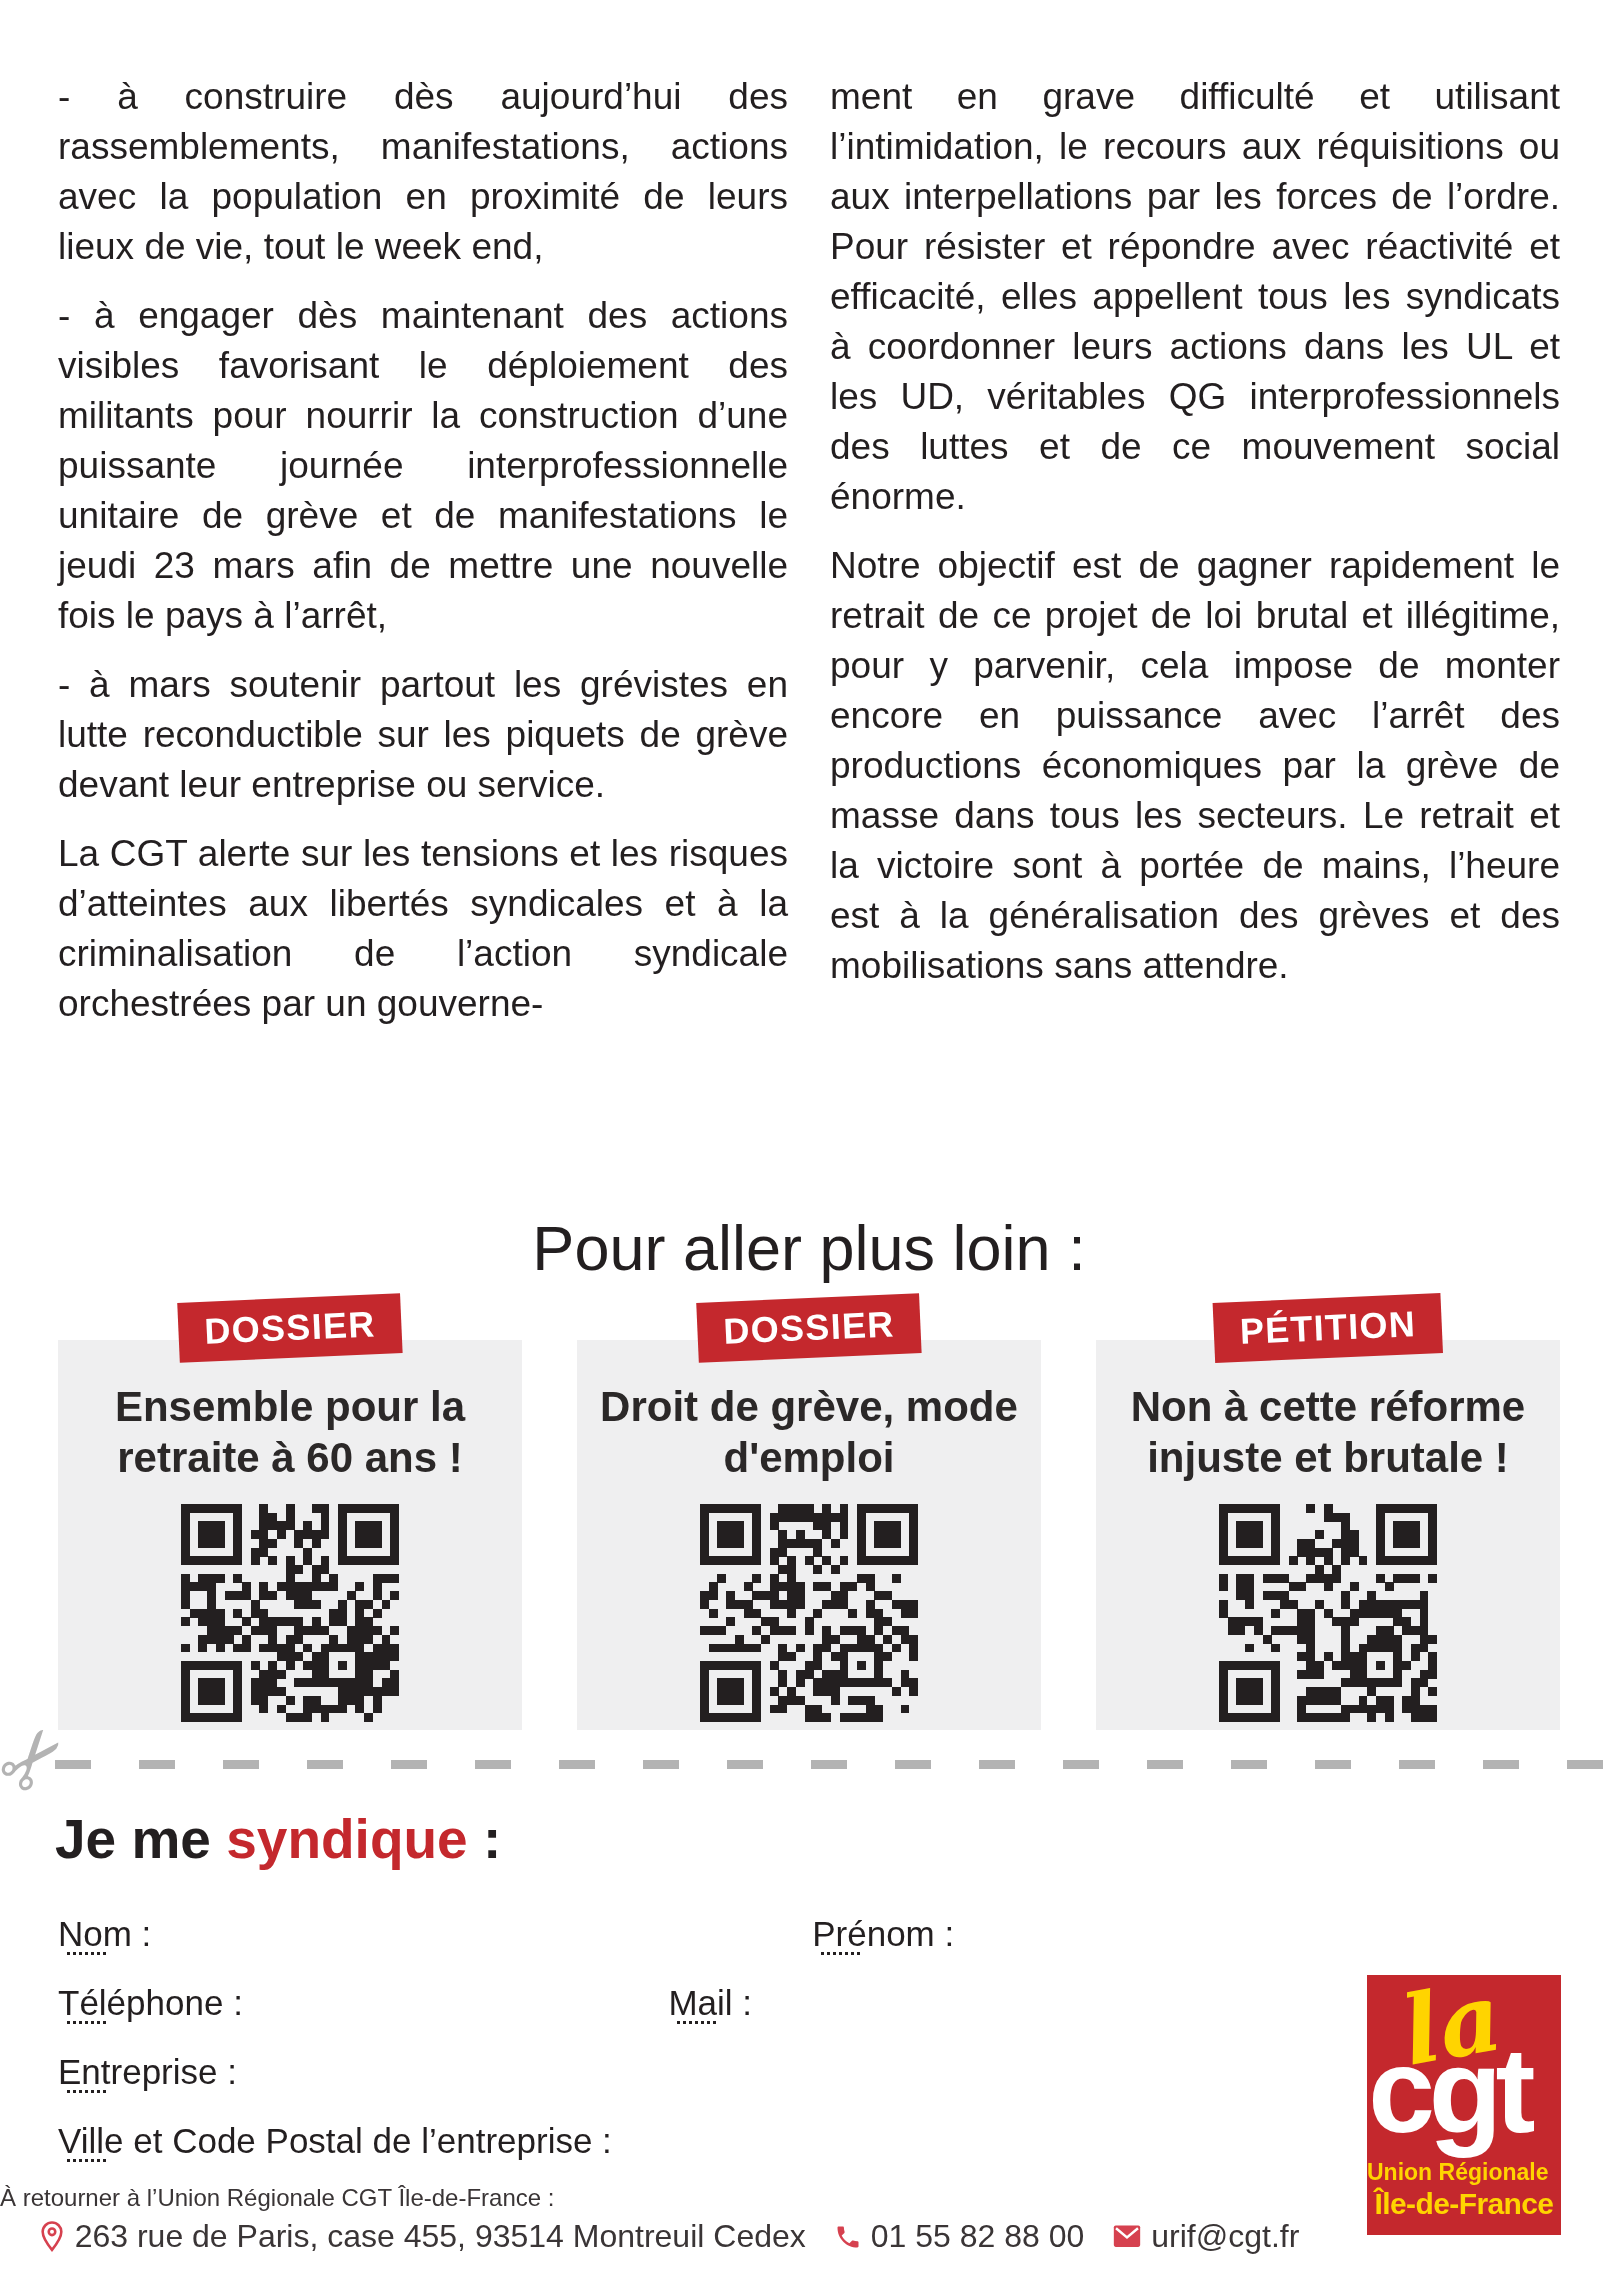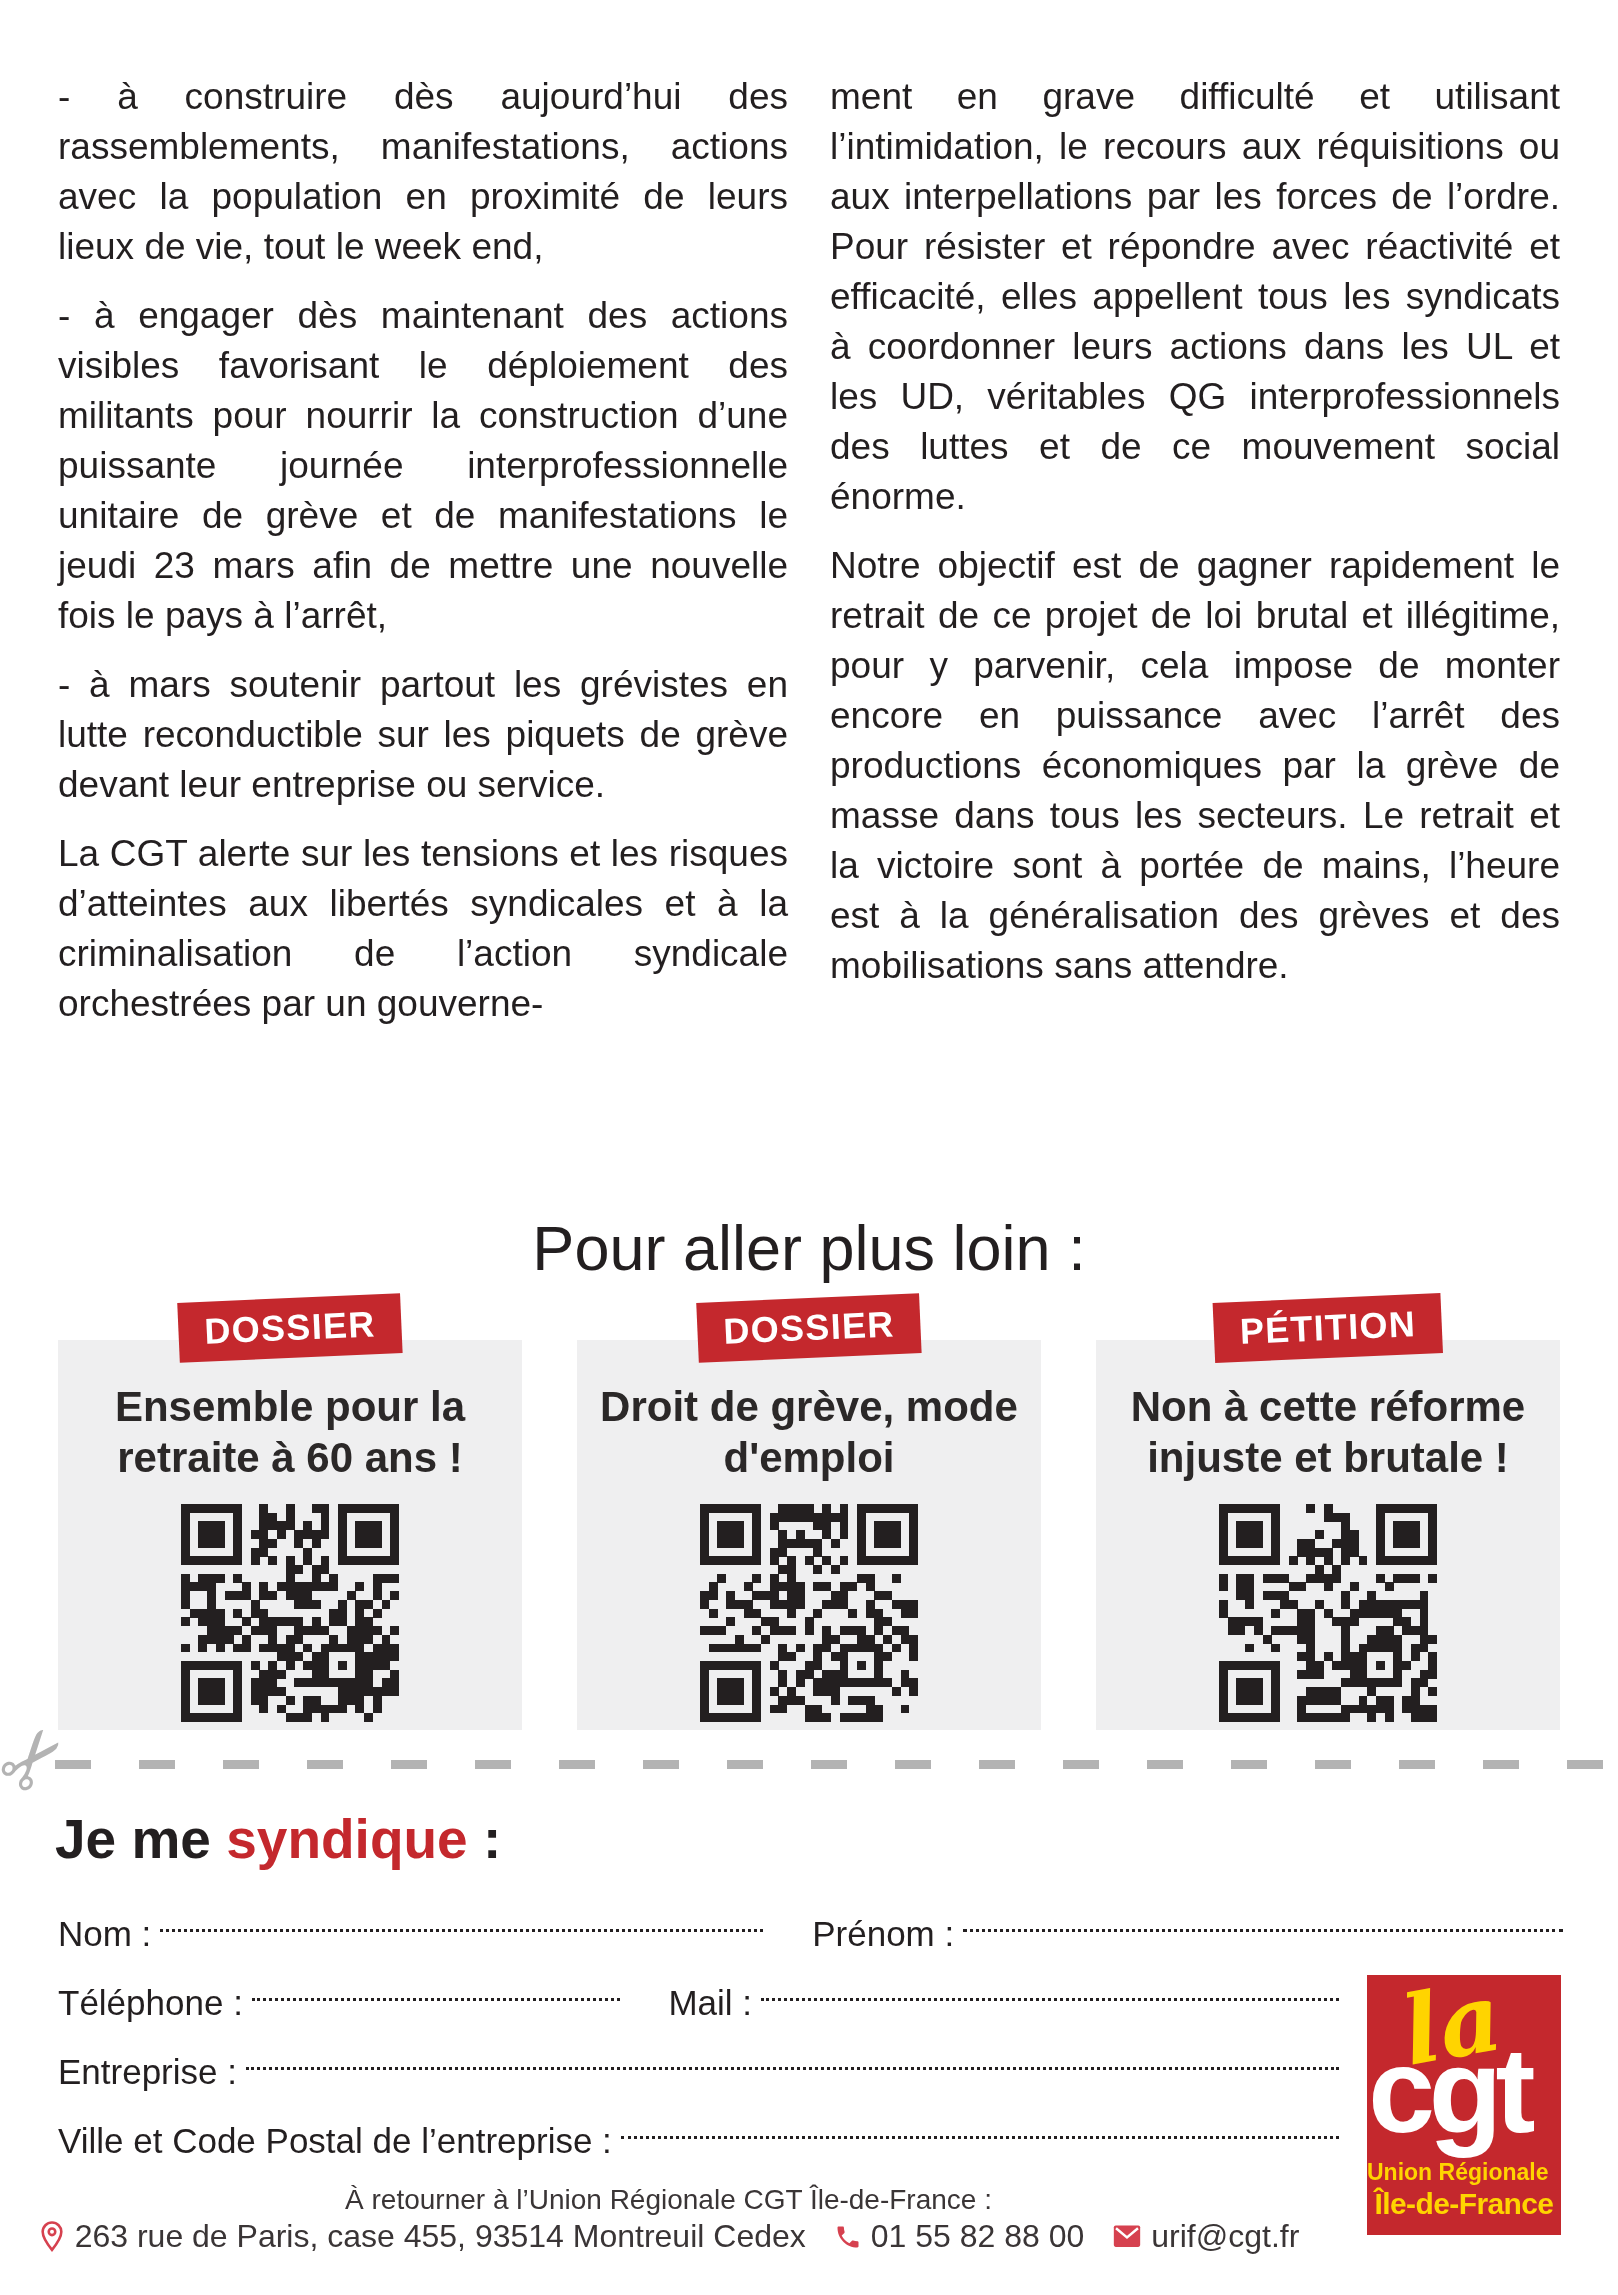--- a/index.html
+++ b/index.html
@@ -57,21 +57,21 @@
   
   .join-title{
     position:absolute;top:1807px;left:55px;margin:0;
     font-size:55px;font-weight:700;color:var(--text);white-space:pre-wrap;
   }
   .join-title .red{color:var(--accent);}
 
   .form{position:absolute;top:1915px;left:58px;width:1509px;}
   .frow{display:flex;margin-bottom:32px;height:37px;box-sizing:border-box;}
   .frow.short{padding-right:224px;}
-  .fcell{display:flex;align-items:center;min-width:0;}
+  .fcell{display:flex;align-items:flex-start;min-width:0;flex-direction:column;}
   .fcell + .fcell{margin-left:45px;}
   .fcell.grow{flex:1;}
   .fcell.w48{flex:0 0 47%;}
   .fcell.w44{flex:0 0 44%;}
   .flabel{font-size:35px;line-height:37px;color:var(--text);white-space:nowrap;}
   .leader{flex:1;border-bottom:3.9px dotted var(--text);margin:0 3.9px 6.4px 9px;min-width:39px;}
 
   
   .logo{position:absolute;left:1367px;top:1975px;width:194px;height:260px;background:var(--accent);overflow:hidden;}
   .logo .la{
@@ -80,21 +80,21 @@
     font-size:95px;transform:rotate(-10deg);line-height:95px;
   }
   .logo .cgt{
     position:absolute;top:55px;left:1.3px;color:#ffffff;
     font-weight:700;font-size:120px;line-height:120px;letter-spacing:-6.4px;
   }
   .logo .l1{position:absolute;left:0;right:0;bottom:49px;color:var(--yellow);font-weight:700;font-size:23px;}
   .logo .l2{position:absolute;left:0;right:0;bottom:14px;text-align:center;color:var(--yellow);font-weight:700;font-size:30px;letter-spacing:-0.6px;}
 
   
-  .f1{position:absolute;top:2184px;left:0;width:1337px;text-align:center;font-size:28px;color:#3a3536;}
+  .f1{position:absolute;top:2184px;left:0;width:1337px;text-align:left;font-size:24px;color:#3a3536;}
   .f2{
     position:absolute;top:2218px;left:0;width:1337px;
     display:flex;justify-content:center;align-items:center;font-size:32px;color:#3a3536;
   }
   .fgroup{display:inline-flex;align-items:center;gap:9px;margin:0 14px;}
   .fgroup svg{display:block;}
 </style>
 </head>
 <body>
 

